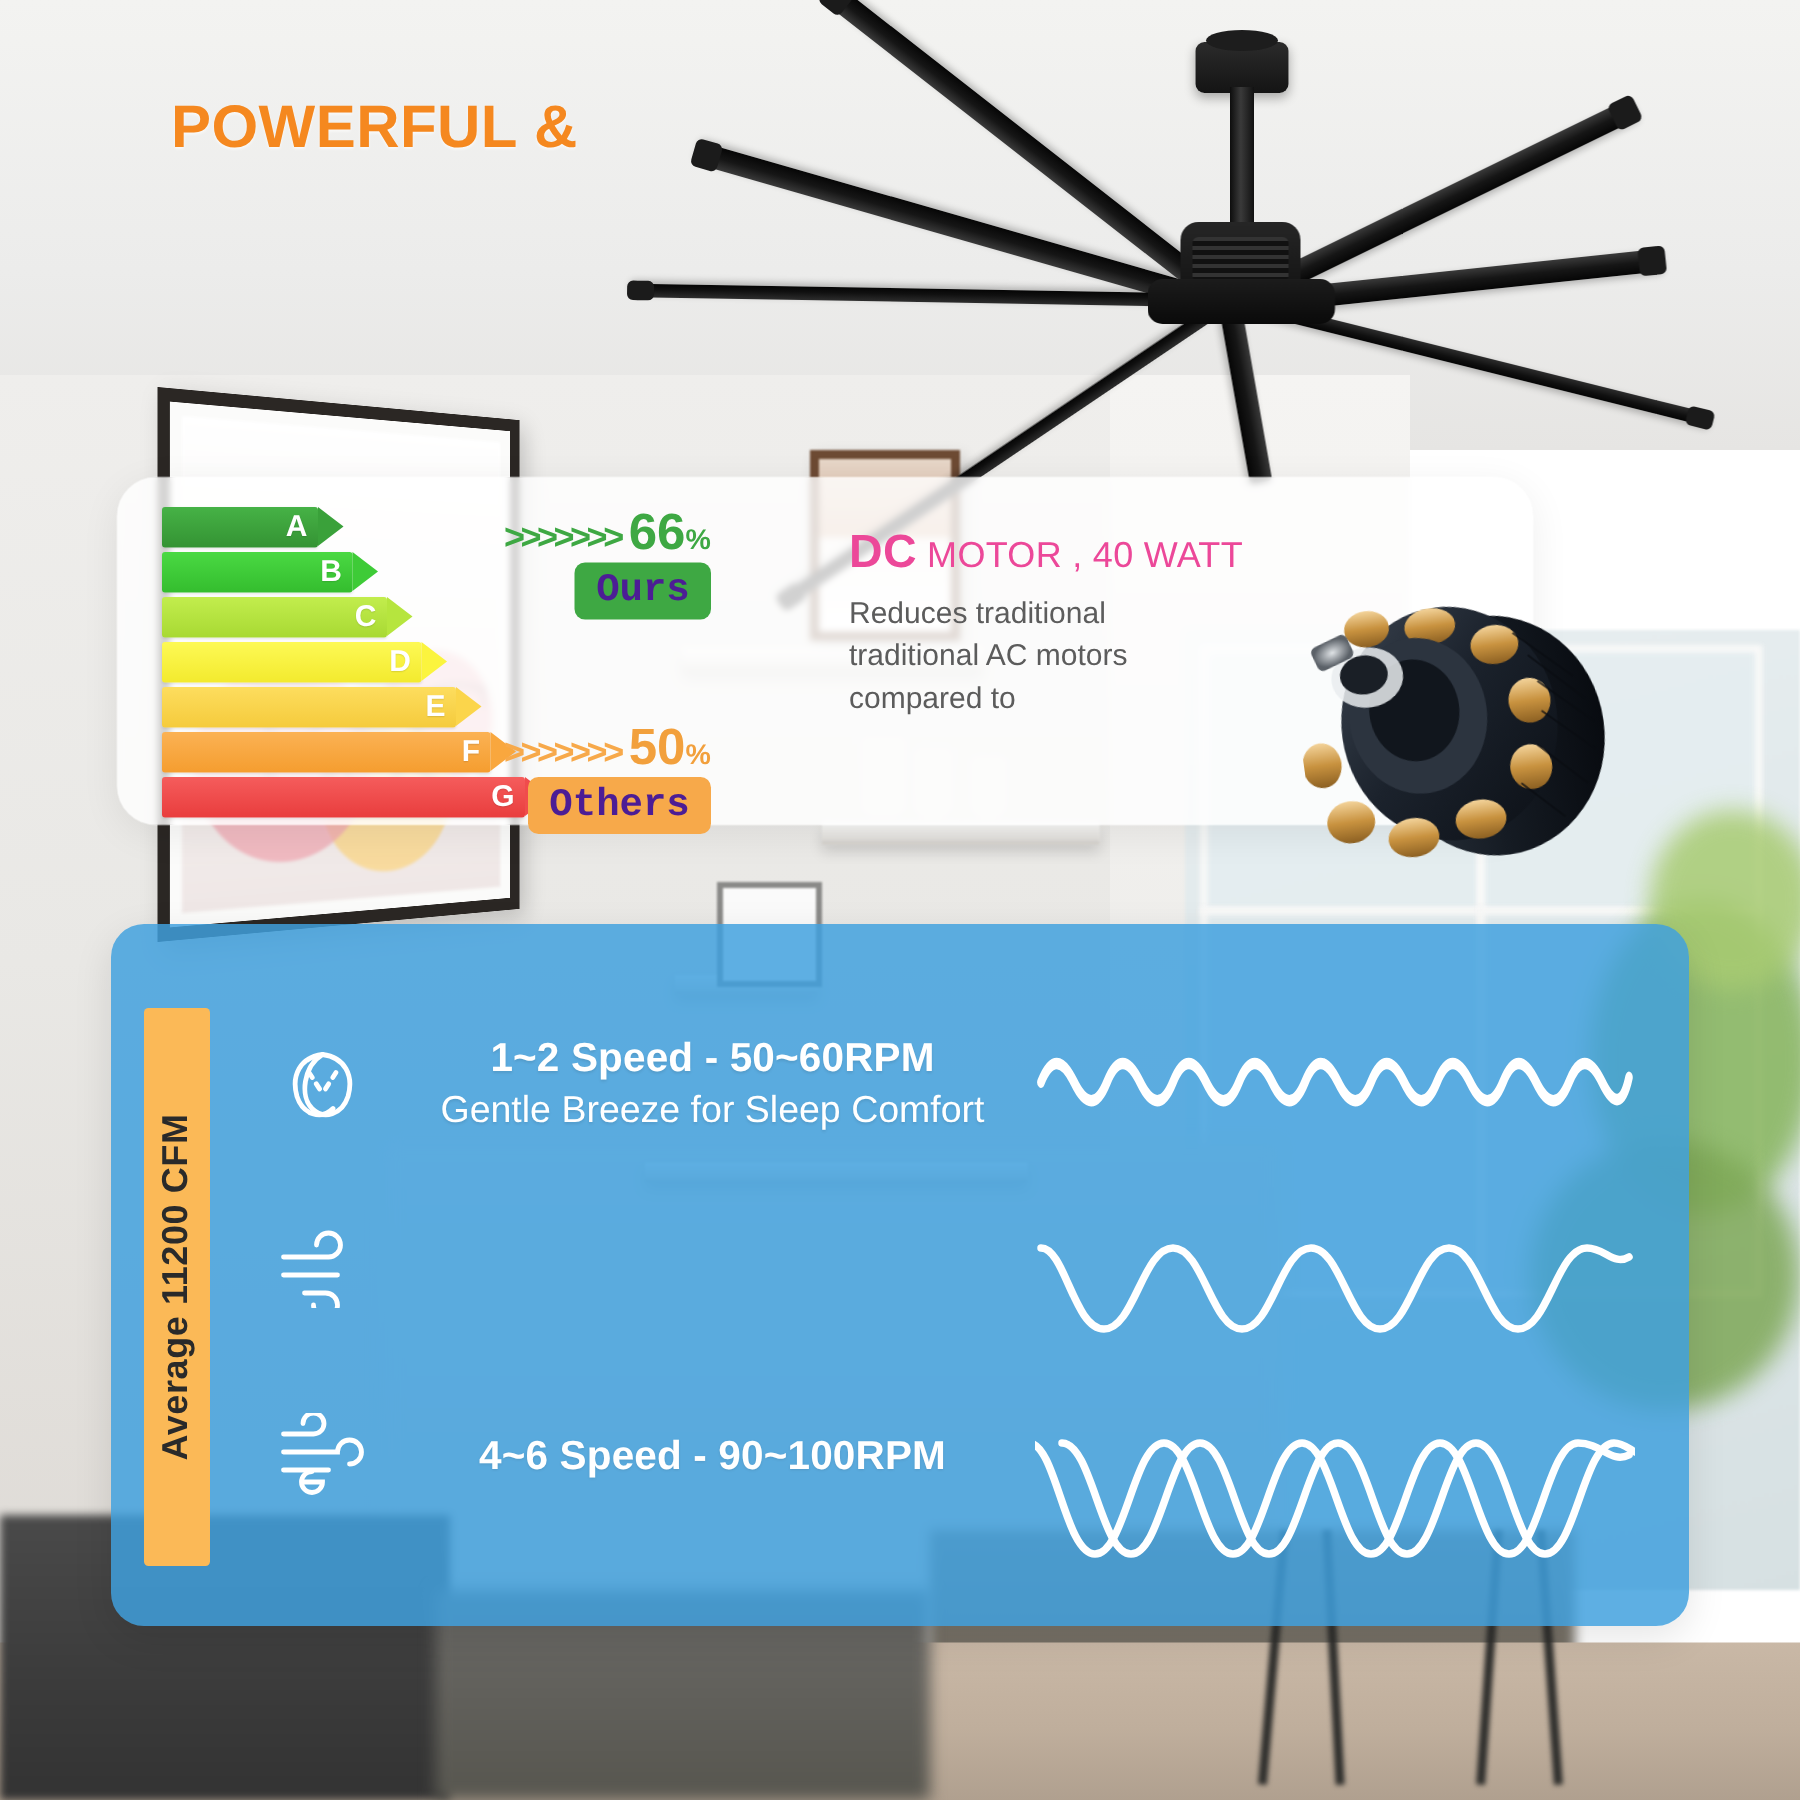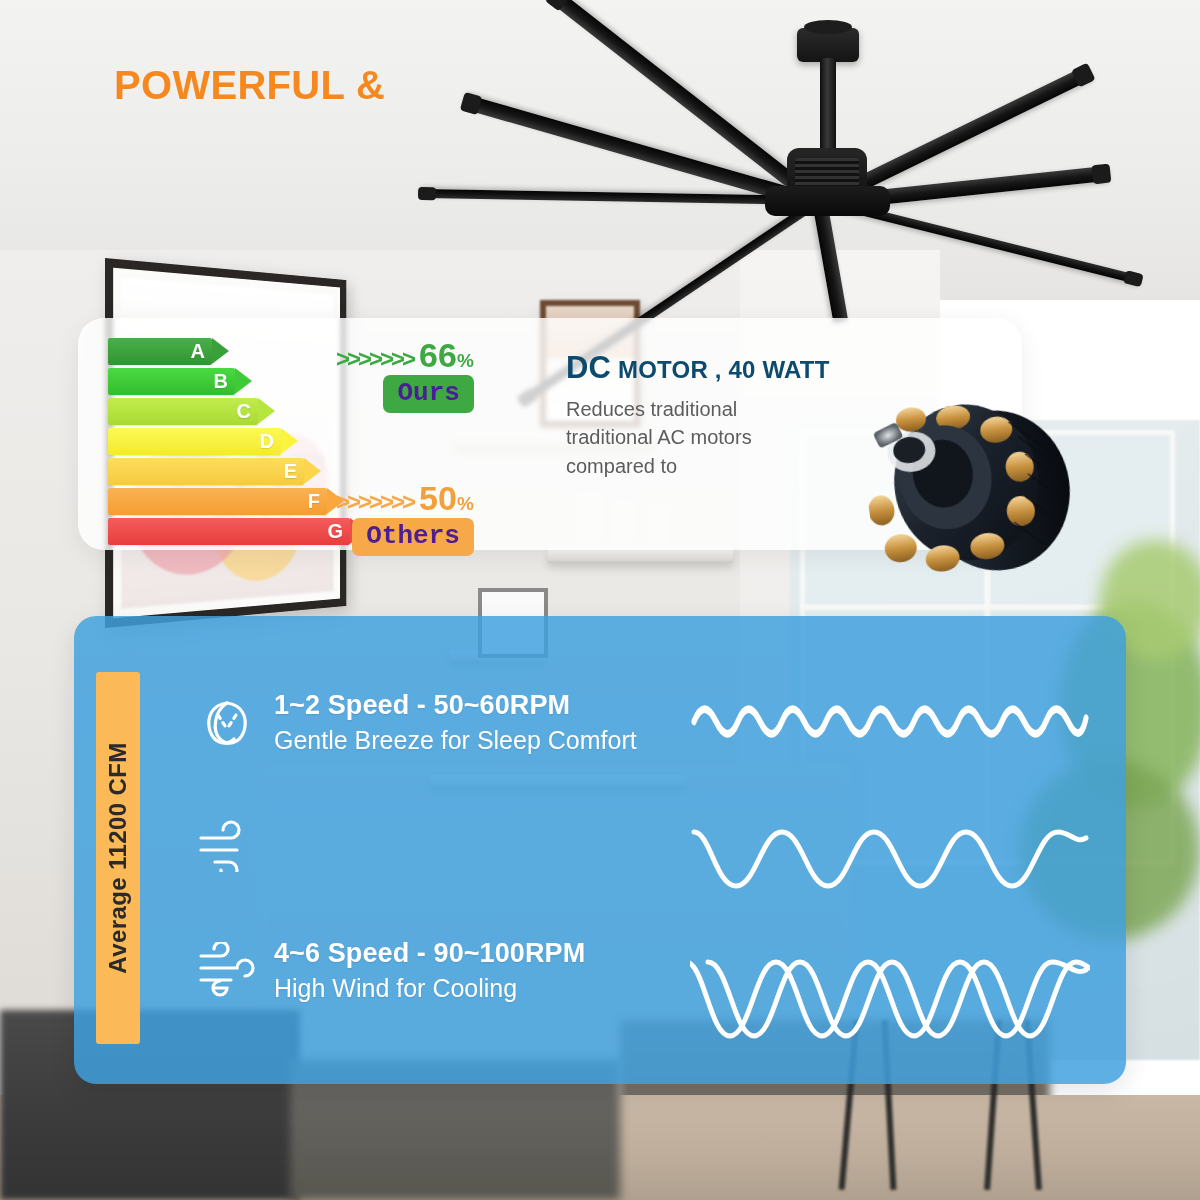--- a/index.html
+++ b/index.html
@@ -113,41 +113,41 @@
   .cmp-line{display:flex;align-items:flex-end;gap:2px;}
   .chev{font-weight:bold;font-size:24px;letter-spacing:-3px;line-height:1;}
   .cmp-pct{font-weight:bold;font-size:34px;line-height:.92;margin-left:4px;}
   .cmp-pct small{font-size:19px;}
   .badge{display:inline-block;color:#4c1d95;font-weight:bold;font-size:26px;
     padding:3px 14px 5px;border-radius:7px;margin-top:4px;font-family:Liberation Mono, monospace;}
   .cmp-right{display:flex;flex-direction:column;align-items:flex-end;}
 
   
   .motor-txt{position:absolute;left:566px;top:350px;z-index:22;width:310px;}
-  .motor-title{font-weight:bold;color:#0c4a6e;font-size:24px;letter-spacing:.2px;
+  .motor-title{font-weight:normal;color:#ec4899;font-size:24px;letter-spacing:.2px;
     white-space:nowrap;}
   .motor-title b{font-size:31px;}
   .motor-body{margin-top:9px;color:#5c5c5c;font-size:20px;line-height:1.42;}
   .motor-body .hl{color:#3EA843;font-weight:bold;}
 
   
   .motor-img{position:absolute;left:866px;top:382px;width:206px;height:196px;z-index:23;
     transform:rotate(-8deg);}
 
   
   .panel-blue{position:absolute;left:74px;top:616px;width:1052px;height:468px;
     background:rgba(63,160,222,.84);border-radius:22px;overflow:hidden;
     box-shadow:0 8px 26px rgba(0,0,0,.10);}
   .cfm{position:absolute;left:96px;top:672px;width:44px;height:372px;
     background:#FBB957;border-radius:3px;z-index:30;
     display:flex;align-items:center;justify-content:center;}
   .cfm span{transform:rotate(-90deg);white-space:nowrap;color:#2a2a2a;
     font-weight:bold;font-size:24px;letter-spacing:.4px;}
 
-  .speeds{position:absolute;left:180px;top:660px;width:520px;z-index:30;}
+  .speeds{position:absolute;left:168px;top:660px;width:520px;z-index:30;text-align:center;}
   .srow{display:flex;align-items:center;height:124px;}
   .sicon{width:94px;flex:0 0 94px;display:flex;align-items:center;justify-content:center;}
   .stext{flex:1;}
   .stitle{color:#fff;font-weight:bold;font-size:27px;letter-spacing:.1px;
     text-shadow:0 1px 2px rgba(0,0,0,.10);}
   .ssub{color:#fff;font-size:25px;margin-top:5px;text-shadow:0 1px 2px rgba(0,0,0,.10);}
 
   .waves{position:absolute;left:690px;top:636px;width:400px;height:430px;z-index:30;}
   .wv{position:absolute;left:0;width:400px;height:110px;}
 </style>
@@ -392,21 +392,20 @@
       <div class="sicon">
         <svg width="68" height="56" viewBox="0 0 68 56" fill="none" stroke="#ffffff" stroke-width="3.2" stroke-linecap="round">
           <path d="M8 14 H28 a7 7 0 1 0 -7 -7"></path>
           <path d="M8 26 H44 a8 8 0 1 1 8 8"></path>
           <path d="M8 38 H38"></path>
           <path d="M22 50 H34 a7 7 0 1 1 -7 -7" transform="translate(0,-4)"></path>
         </svg>
       </div>
       <div class="stext">
         <div class="stitle">4~6 Speed - 90~100RPM</div>
-        <div class="ssub">High Wind for Cooling</div>
       </div>
     </div>
   </div>
 
   <div class="waves">
     <svg class="wv" style="top:42px;" viewBox="0 0 400 110" fill="none" stroke="#ffffff" stroke-width="5" stroke-linecap="round">
       <path d="M4 36 Q14 20 26 36 T48 36 T70 36 T92 36 T114 36 T136 36 T158 36 T180 36 T202 36 T224 36 T246 36 T268 36 T290 36 T312 36 T334 36 T356 36 T378 36 T396 34" transform="scale(1,1.55) translate(0,-8)"></path>
     </svg>
 
     <svg class="wv" style="top:172px;" viewBox="0 0 400 110" fill="none" stroke="#ffffff" stroke-width="5" stroke-linecap="round">

